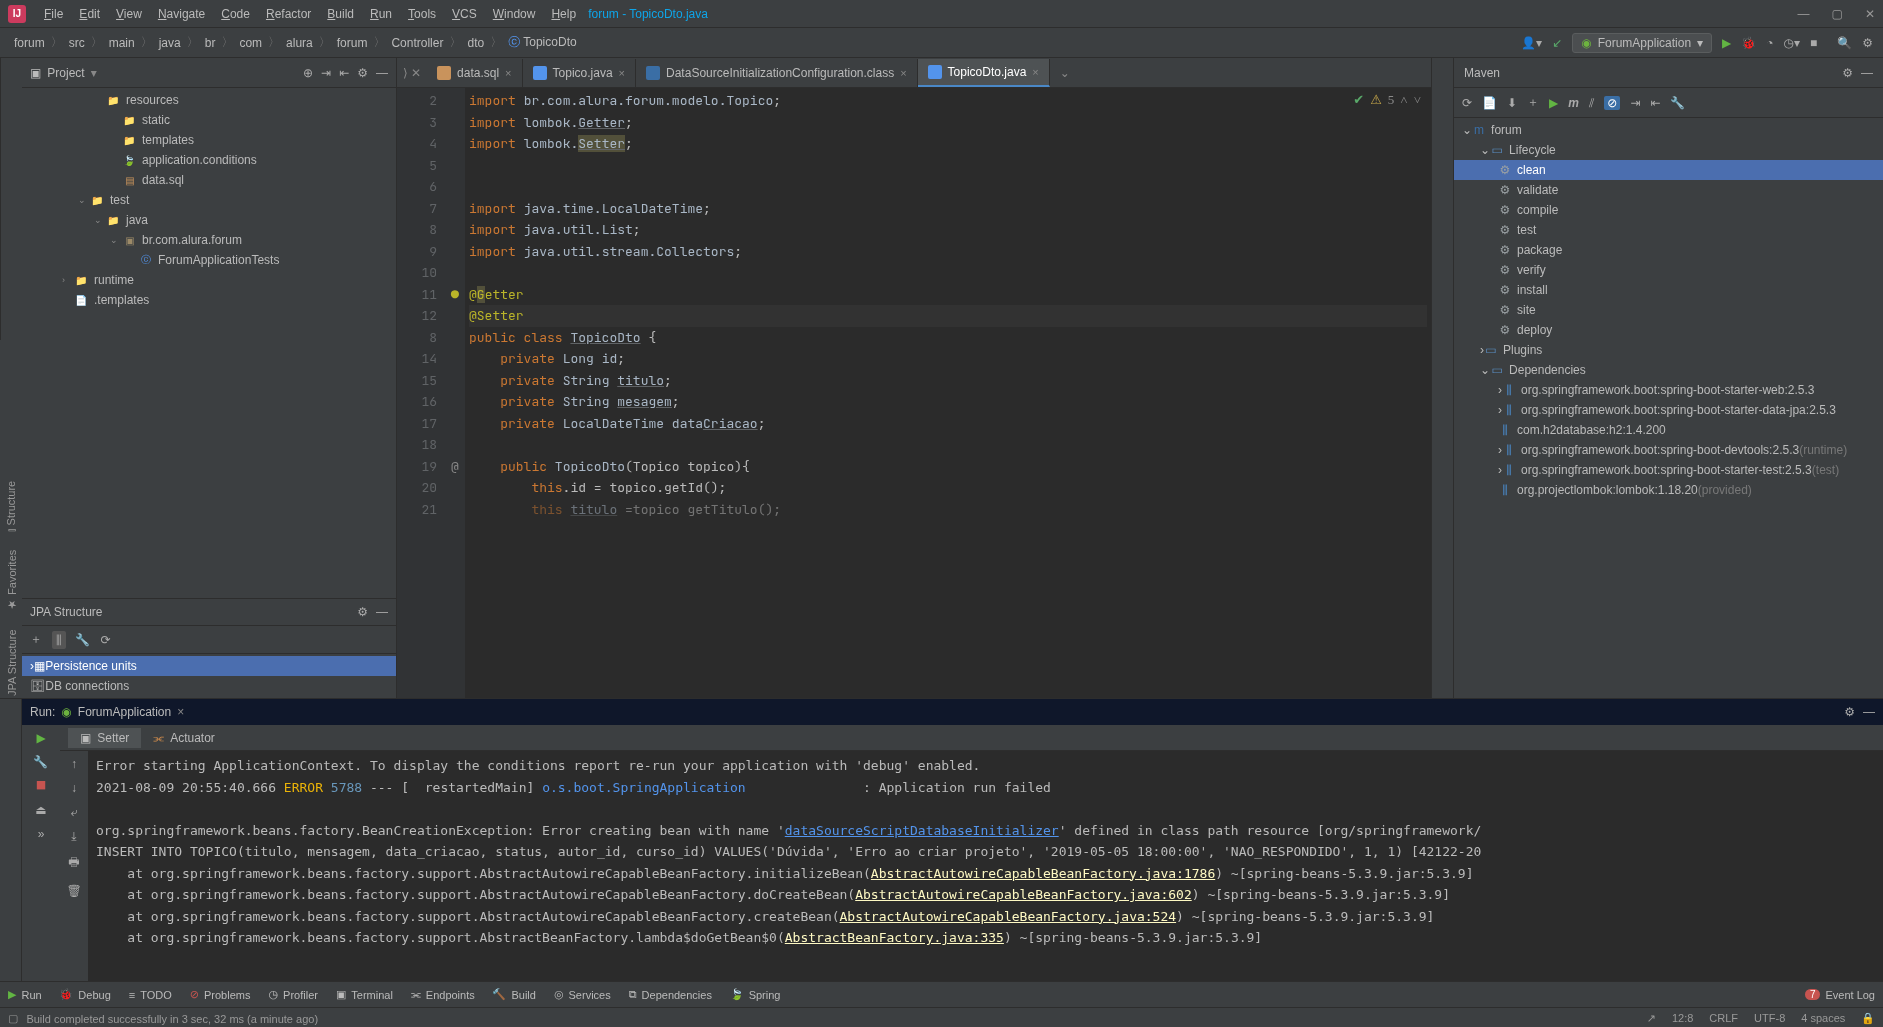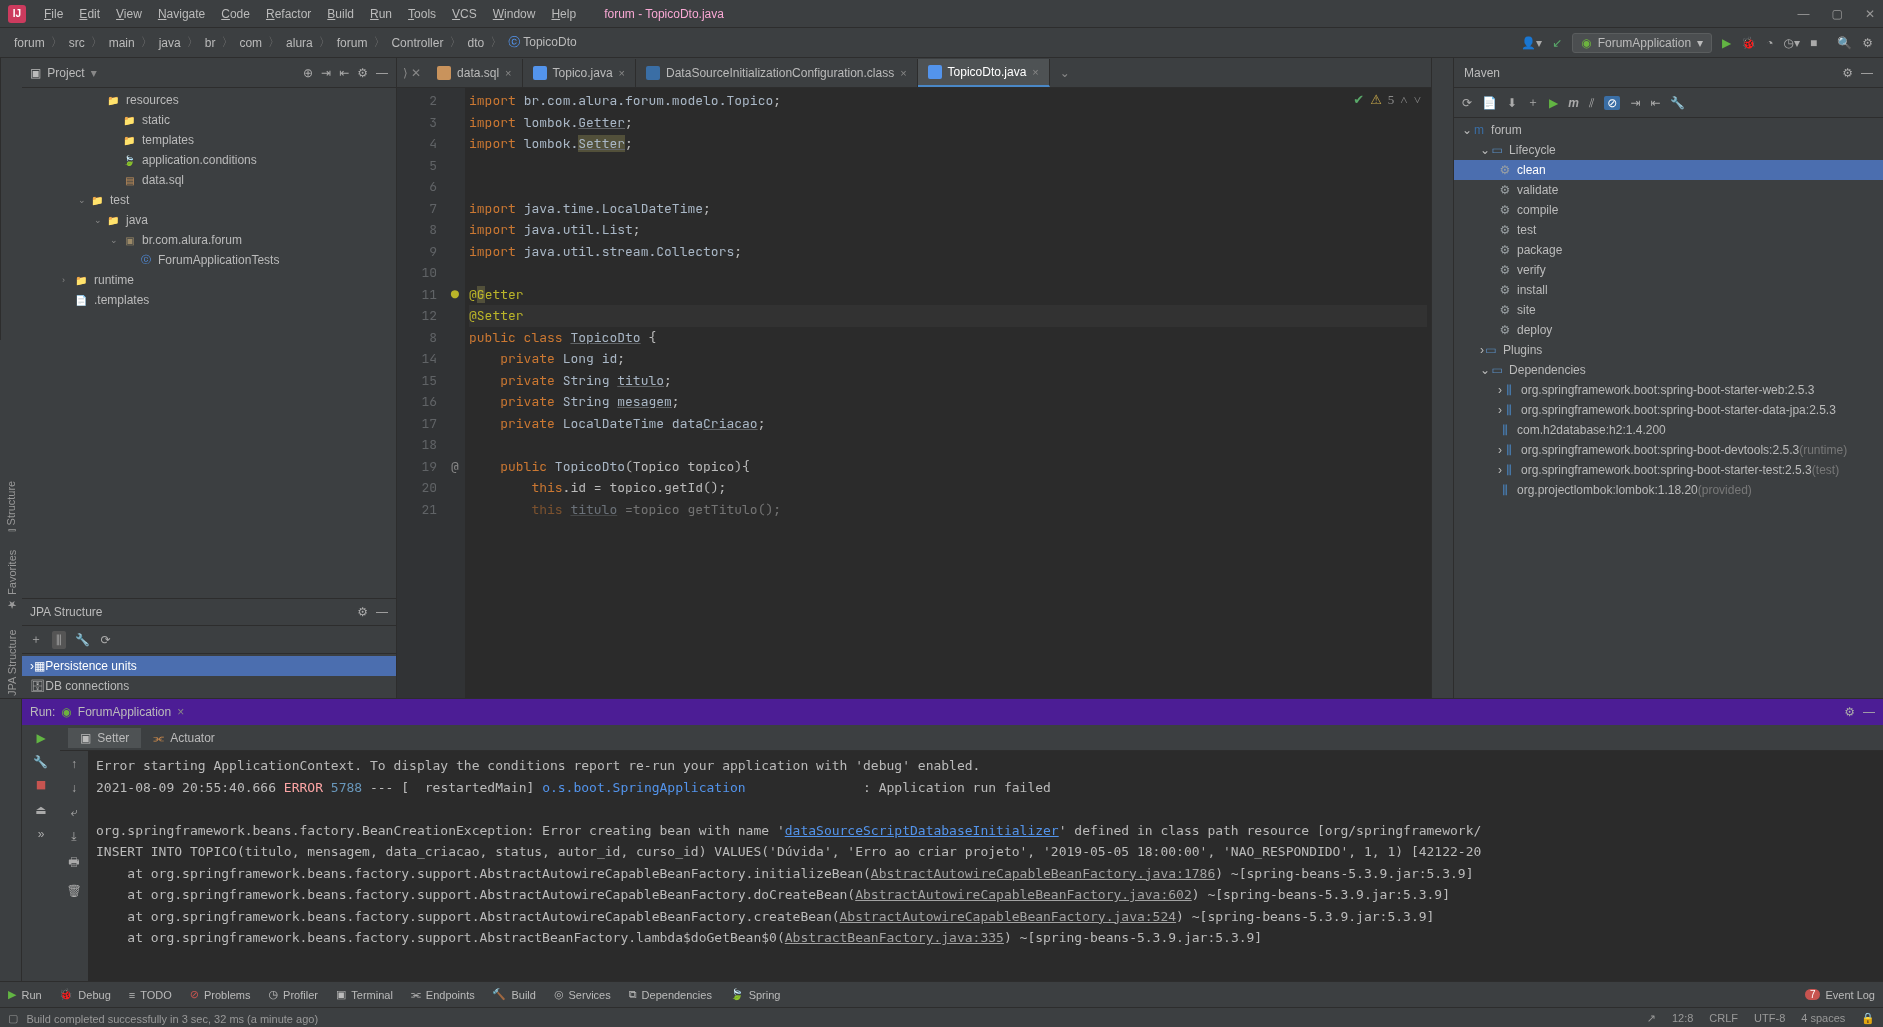--- a/index.html
+++ b/index.html
@@ -1,21 +1,21 @@
 <!DOCTYPE html>
 <html><head>
 <meta charset="utf-8">
 <style>
 * { margin:0; padding:0; box-sizing:border-box; }
 body { font-family:"Segoe UI",Arial,sans-serif; font-size:12px; background:#2b2b2b; color:#bbbbbb; overflow:hidden; width:1883px; height:1027px; position:relative; }
 .menubar { height:28px; background:#3c3f41; display:flex; align-items:center; padding:0 8px; border-bottom:1px solid #2d2d2d; }
 .menubar .logo { width:18px; height:18px; background:#cc3b5e; border-radius:3px; margin-right:10px; display:flex; align-items:center; justify-content:center; color:#fff; font-size:10px; font-weight:bold; }
 .menubar .item { padding:0 8px; cursor:pointer; color:#bbbbbb; }
 .menubar .item u { text-decoration:underline; }
-.menubar .title { margin-left:20px; color:#f9a8d4; }
+.menubar .title { margin-left:4px; color:#0ea5e9; }
 .menubar .winctl { margin-left:auto; display:flex; gap:22px; color:#999; }
 
 .navbar { height:30px; background:#3c3f41; display:flex; align-items:center; padding:0 10px; border-bottom:1px solid #2d2d2d; }
 .crumb { color:#bbbbbb; padding:0 4px; }
 .crumb.sep { color:#777; padding:0 2px; }
 .navbar .right { margin-left:auto; display:flex; align-items:center; gap:10px; }
 .runcfg { background:#4b4e50; border:1px solid #5a5d5e; border-radius:3px; padding:2px 8px; display:flex; align-items:center; gap:6px; }
 .ic-run { color:#62b543; }
 .ic-bug { color:#5ca15c; }
 .ic-sq { color:#aaaaaa; }
@@ -70,34 +70,34 @@
 .maven .hdr .tools { margin-left:auto; display:flex; gap:8px; color:#aaa; }
 .maven .tb { height:30px; display:flex; align-items:center; padding:0 8px; gap:10px; color:#aaa; border-bottom:1px solid #2d2d2d; }
 .maven .tree2 { flex:1; overflow:auto; padding:2px 0; }
 .maven .row { display:flex; align-items:center; height:20px; padding-left:8px; cursor:pointer; white-space:nowrap; }
 .maven .row.sel { background:#4b6eaf; color:#fff; }
 .mico { width:14px; height:12px; margin-right:5px; display:inline-flex; align-items:center; justify-content:center; }
 .gear { color:#9aa0a4; }
 .dim { color:#787878; }
 
 .runpanel { height:283px; background:#2b2b2b; border-top:1px solid #2d2d2d; display:flex; flex-direction:column; position:relative; }
-.runhdr { height:26px; background:#4c1d95; display:flex; align-items:center; padding:0 8px; }
+.runhdr { height:26px; background:#0f172a; display:flex; align-items:center; padding:0 8px; }
 .runhdr .t { display:flex; align-items:center; gap:6px; }
 .runhdr .tl { margin-left:auto; display:flex; gap:8px; color:#aaa; }
 .runtabs { height:26px; background:#3c3f41; display:flex; align-items:center; padding-left:38px; border-bottom:1px solid #2d2d2d; }
 .runtab { padding:3px 12px; display:flex; gap:6px; align-items:center; color:#bbb; cursor:pointer; }
 .runtab.active { background:#4e5254; }
 .runbody { flex:1; display:flex; overflow:hidden; }
 .runside { width:38px; background:#3c3f41; display:flex; flex-direction:column; align-items:center; padding-top:6px; gap:10px; color:#aaa; position:absolute; left:22px; top:26px; bottom:0; }
 .runside2 { width:28px; background:#3c3f41; display:flex; flex-direction:column; align-items:center; padding-top:6px; gap:10px; color:#aaa; }
 .console { flex:1; font-family:Consolas,monospace; font-size:13px; line-height:21.5px; padding:4px 8px 4px 8px; overflow:hidden; color:#bbbbbb; white-space:pre; }
-.err { color:#fca5a5; }
+.err { color:#eab308; }
 .errnum { color:#6897bb; }
 .link { color:#5394ec; text-decoration:underline; }
-.glink { color:#a3a3a3; text-decoration:underline; }
+.glink { color:#fef9c3; text-decoration:underline; }
 
 .bottombar { height:26px; background:#3c3f41; border-top:1px solid #2d2d2d; display:flex; align-items:center; padding:0 8px; gap:18px; font-size:11px; color:#bbb; }
 .bottombar .bt { display:flex; align-items:center; gap:5px; cursor:pointer; }
 .bottombar .spacer { flex:1; }
 .statusbar { height:22px; background:#3c3f41; border-top:1px solid #2d2d2d; display:flex; align-items:center; padding:0 8px; font-size:11px; color:#999; }
 .statusbar .r { margin-left:auto; display:flex; gap:16px; }
 .badge { background:#c75450; border-radius:8px; padding:0 5px; color:#fff; font-size:10px; }
 </style>
 </head>
 <body>

